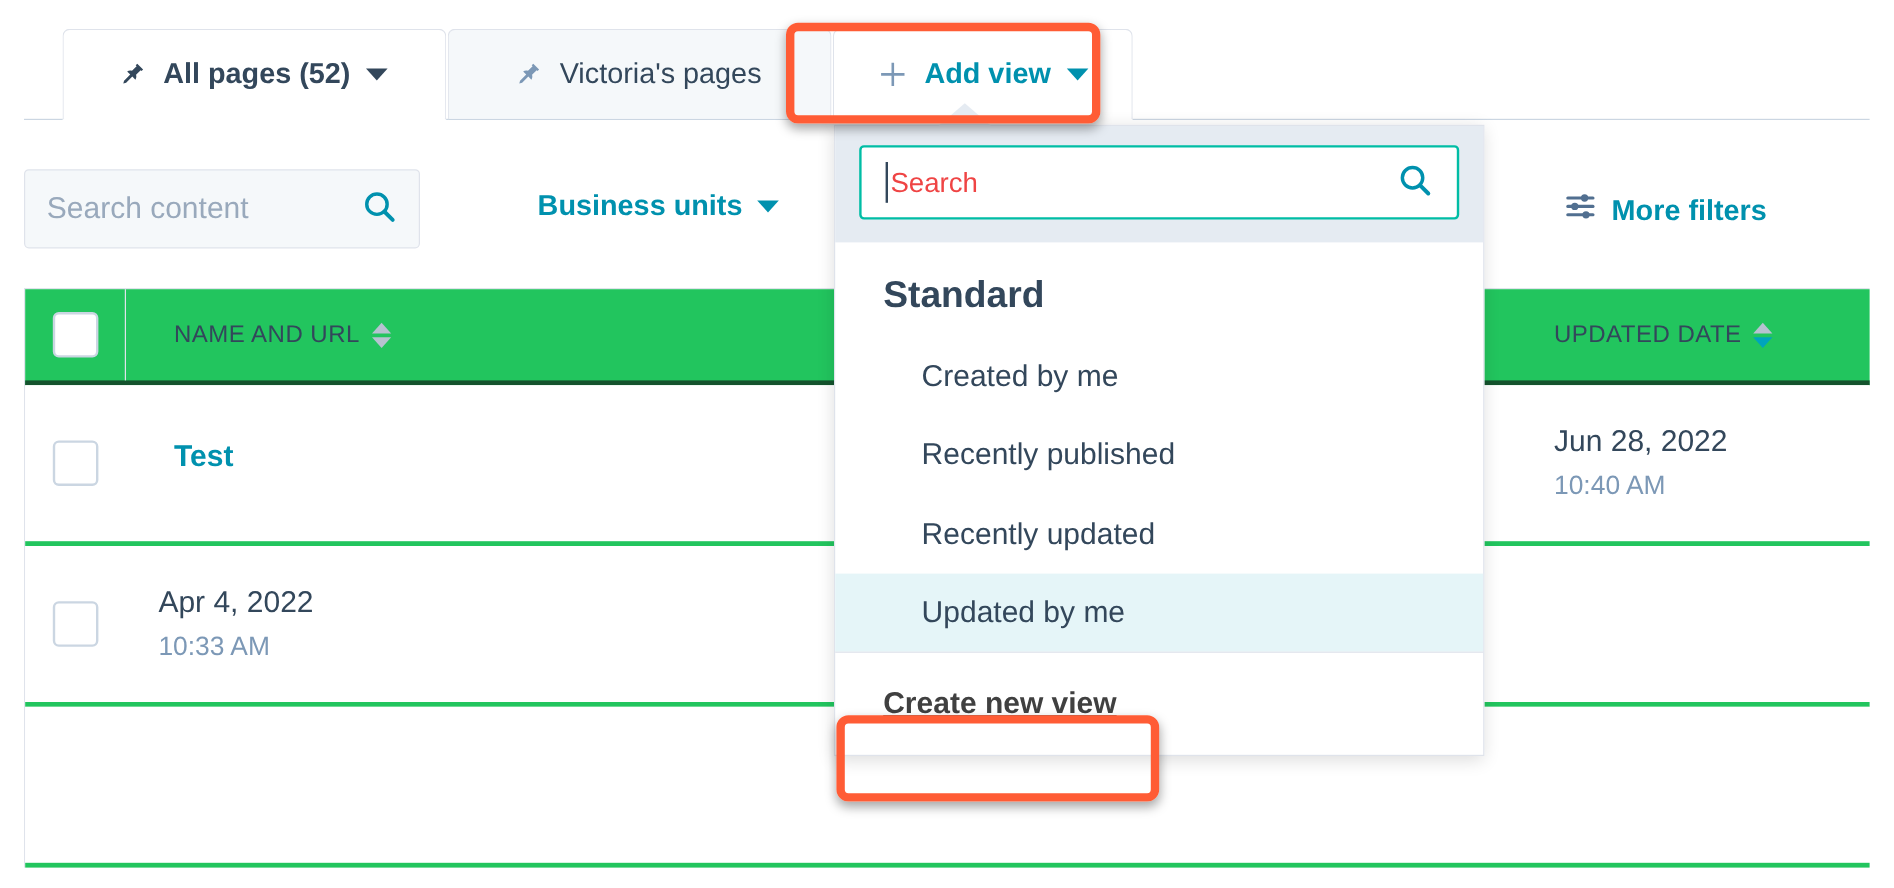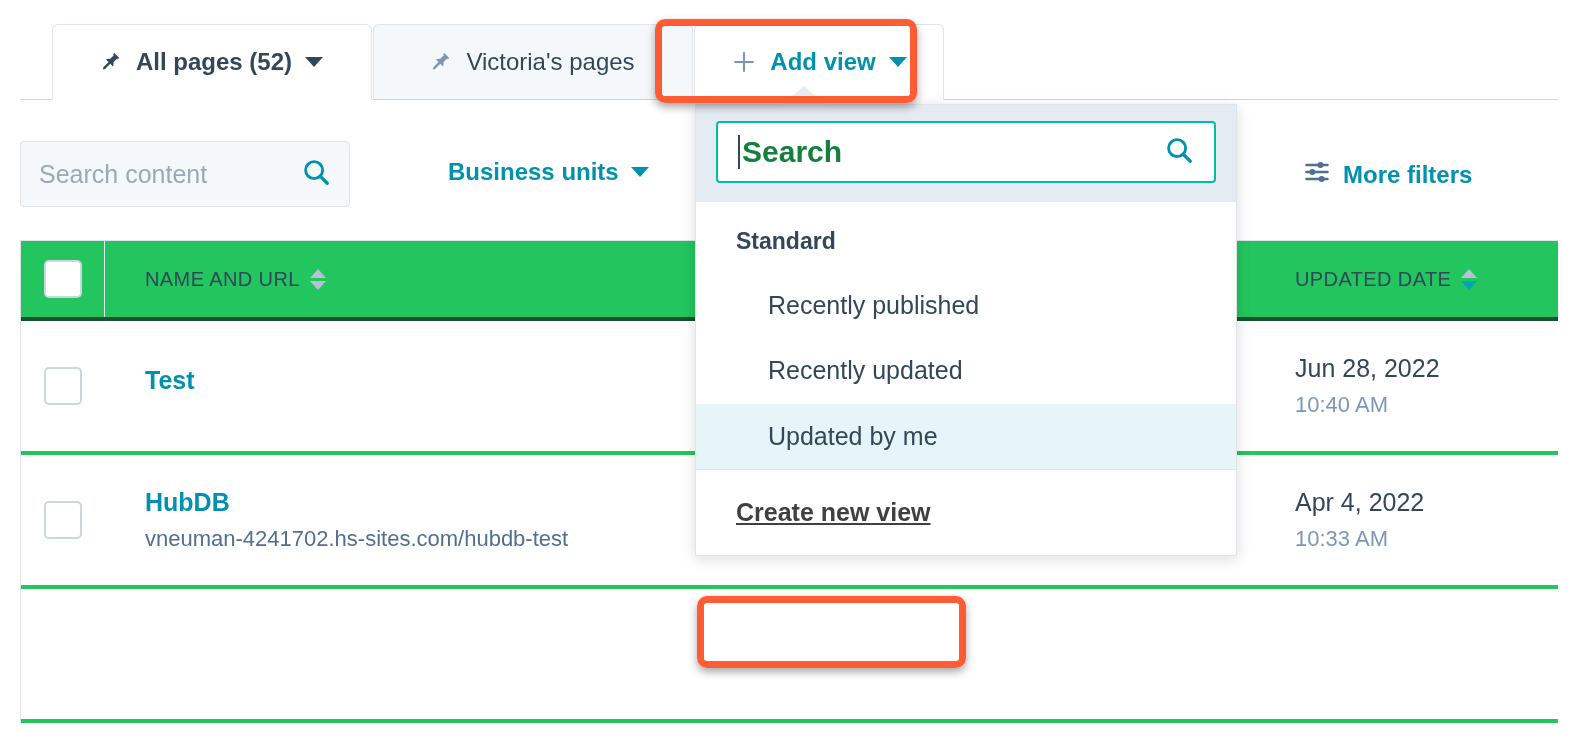--- a/index.html
+++ b/index.html
@@ -278,26 +278,25 @@
     box-sizing: border-box;
   }
   .dd-search .cursor {
     width: 2px;
     height: 34px;
     background: #33475b;
     margin-right: 2px;
   }
   .dd-search .ph {
     flex: 1;
-    font-size: 30px;
-    color: #15803d;
-    font-weight: bold;
+    font-size: 23px;
+    color: #ef4444;
   }
   .dd-group {
-    font-size: 23px;
+    font-size: 31px;
     font-weight: bold;
     color: #33475b;
     padding: 26px 0 18px 40px;
   }
   .dd-item {
     font-size: 25px;
     color: #33475b;
     padding: 17px 0 17px 72px;
     line-height: 1.25;
   }
@@ -421,24 +420,20 @@
       <div class="date-main">Jun 28, 2022</div>
       <div class="date-sub">10:40 AM</div>
     </div>
   </div>
 
 
   <div class="trow">
     <div class="col-check">
       <div class="checkbox"></div>
     </div>
-    <div class="col-name">
-      <a class="row-title">HubDB</a>
-      <div class="row-url">vneuman-4241702.hs-sites.com/hubdb-test</div>
-    </div>
     <div class="col-date">
       <div class="date-main">Apr 4, 2022</div>
       <div class="date-sub">10:33 AM</div>
     </div>
   </div>
 
   <div class="trow">
     <div class="col-check"></div>
     <div class="col-name"></div>
     <div class="col-date"></div>
@@ -456,20 +451,21 @@
         <svg viewBox="0 0 24 24" width="30" height="30">
           <circle cx="10.5" cy="10.5" r="6.8" fill="none" stroke="#0091ae" stroke-width="2.3"></circle>
           <line x1="15.4" y1="15.4" x2="21" y2="21" stroke="#0091ae" stroke-width="2.6" stroke-linecap="round"></line>
         </svg>
       </span>
     </div>
   </div>
 
   <div class="dd-group">Standard</div>
 
+  <div class="dd-item">Created by me</div>
   <div class="dd-item">Recently published</div>
   <div class="dd-item">Recently updated</div>
   <div class="dd-item sel">Updated by me</div>
 
   <div class="dd-footer">
     <a class="dd-create">Create new view</a>
   </div>
 </div>
 
 <div class="hl hl-addview"></div>

